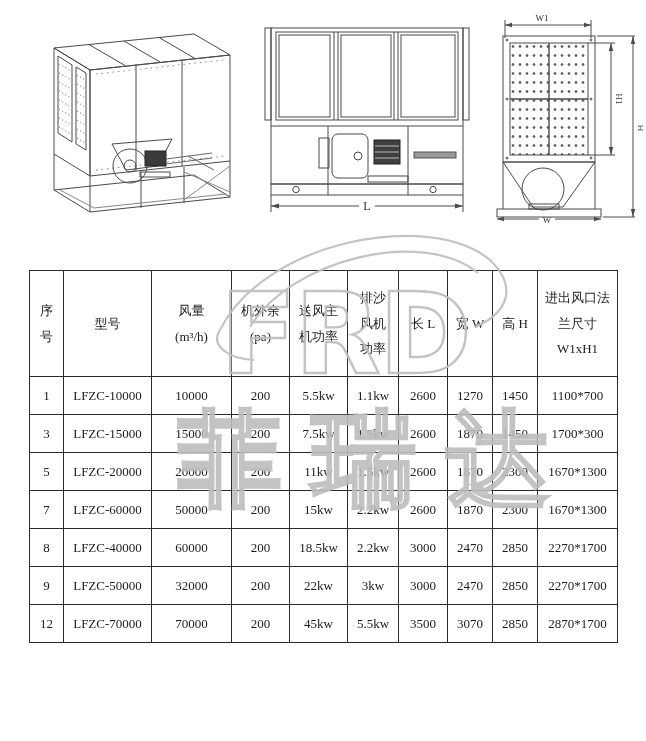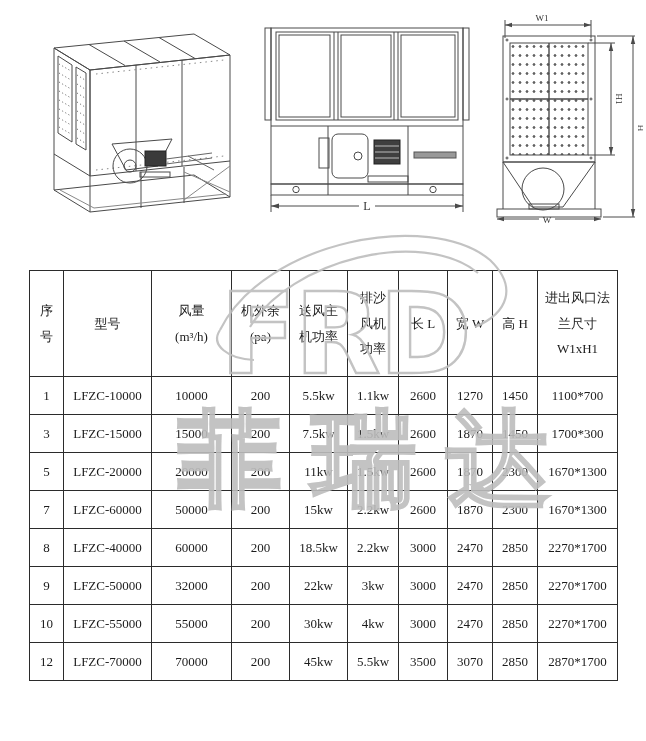--- a/index.html
+++ b/index.html
@@ -280,32 +280,20 @@
           <td>32000</td>
           <td>200</td>
           <td>22kw</td>
           <td>3kw</td>
           <td>3000</td>
           <td>2470</td>
           <td>2850</td>
           <td>2270*1700</td>
         </tr>
         <tr>
-          <td>10</td>
-          <td>LFZC-55000</td>
-          <td>55000</td>
-          <td>200</td>
-          <td>30kw</td>
-          <td>4kw</td>
-          <td>3000</td>
-          <td>2470</td>
-          <td>2850</td>
-          <td>2270*1700</td>
-        </tr>
-        <tr>
           <td>12</td>
           <td>LFZC-70000</td>
           <td>70000</td>
           <td>200</td>
           <td>45kw</td>
           <td>5.5kw</td>
           <td>3500</td>
           <td>3070</td>
           <td>2850</td>
           <td>2870*1700</td>

